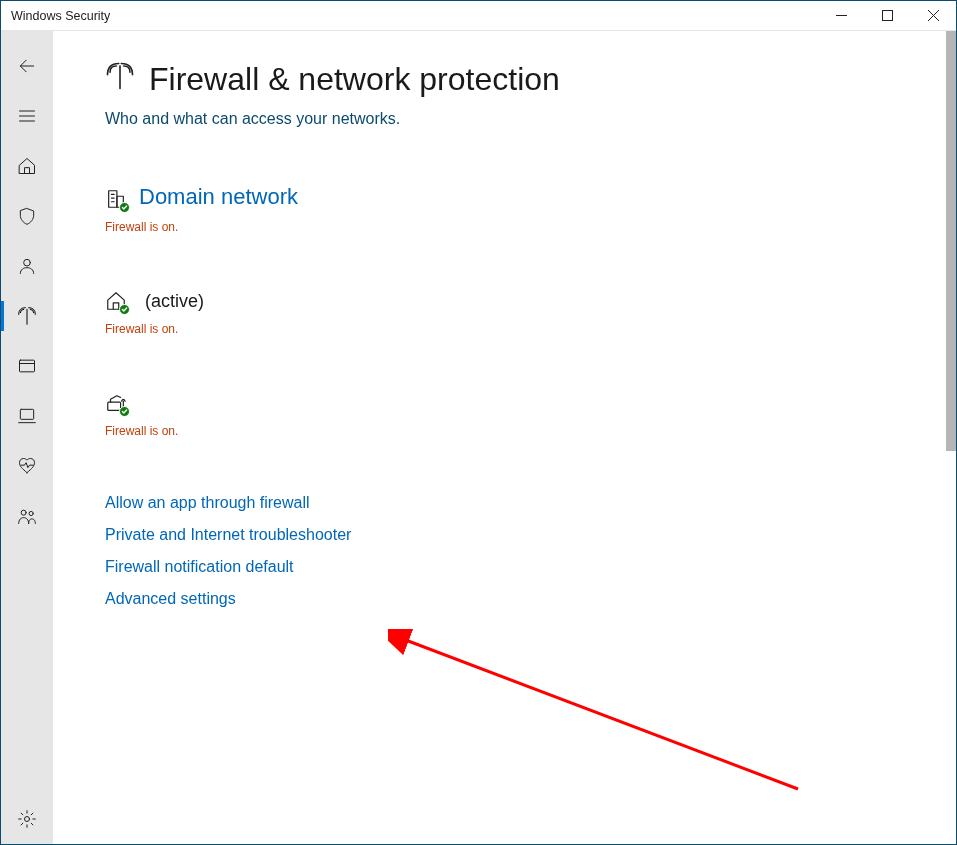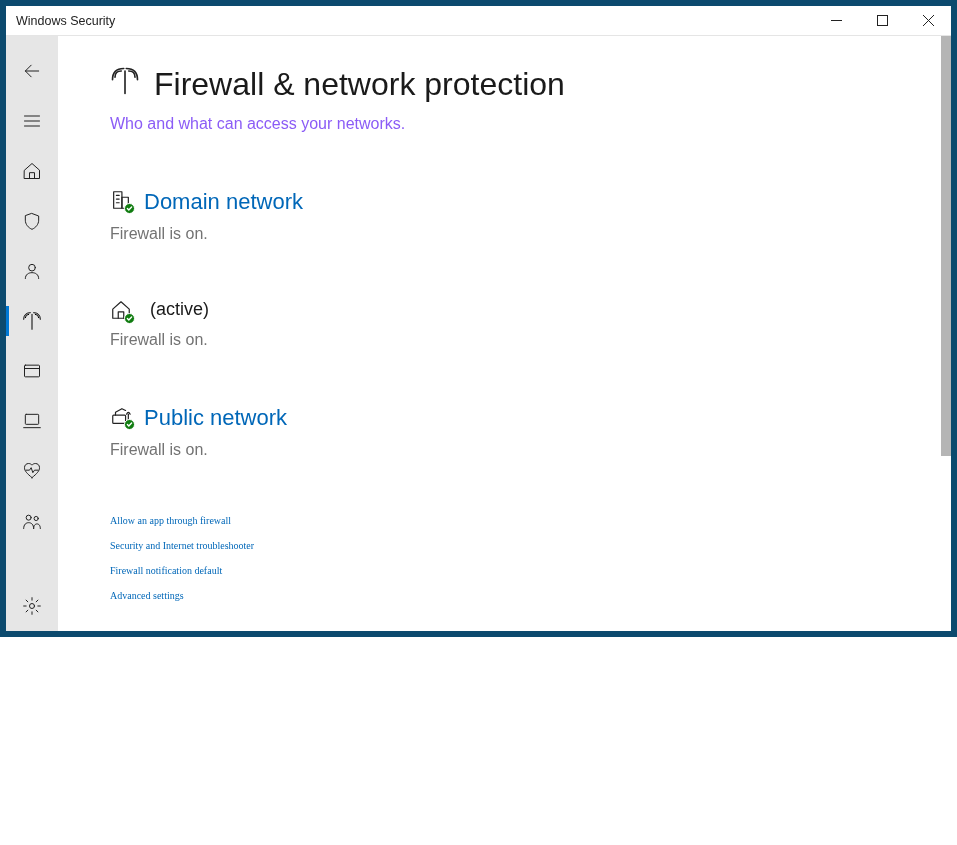--- a/index.html
+++ b/index.html
@@ -6,22 +6,22 @@
   html, body {
     margin: 0; padding: 0;
     width: 957px; height: 845px;
     font-family: "Segoe UI", Tahoma, sans-serif;
     font-size: 14px;
     color: #1a1a1a;
     background: #fff;
     overflow: hidden;
   }
   .window {
-    width: 957px; height: 637px;
-    border: 6px solid #0c4a6e;
+    width: 957px; height: 845px;
+    border: 1px solid #0c4a6e;
     display: flex;
     flex-direction: column;
     position: relative;
   }
   
   .titlebar {
     height: 30px;
     display: flex;
     align-items: center;
     padding: 0 0 0 10px;
@@ -92,26 +92,26 @@
     width: 30px; height: 30px;
     fill: none; stroke: #222; stroke-width: 1.3;
     stroke-linecap: round; stroke-linejoin: round;
   }
   .page-title {
     font-size: 32px;
     font-weight: 400;
     color: #1a1a1a;
   }
   .page-subtitle {
-    font-size: 16px; color: #8b5cf6;
+    font-size: 16px; color: #0c4a6e;
     margin-bottom: 56px;
   }
   .net-section { margin-bottom: 56px; }
   .net-head {
-    display: flex; align-items: flex-start; gap: 12px;
+    display: flex; align-items: flex-end; gap: 12px;
     margin-bottom: 10px;
   }
   .net-head .net-icon {
     width: 22px; height: 22px; position: relative;
   }
   .net-head .net-icon svg {
     width: 22px; height: 22px;
     fill: none; stroke: #222; stroke-width: 1.3;
     stroke-linecap: round; stroke-linejoin: round;
   }
@@ -128,30 +128,29 @@
     font-size: 22px;
     color: #0067b8;
     text-decoration: none;
   }
   .net-active {
     font-size: 18px;
     color: #1a1a1a;
     margin-left: 6px;
   }
   .net-status {
-    font-size: 16px; color: #737373;
+    font-size: 12px; color: #c2410c;
   }
   .link-list { margin-top: 30px; }
   .link-list .fwlink {
     display: block;
-    font-size: 10px;
+    font-size: 16px;
     color: #0067b8;
     text-decoration: none;
     margin-bottom: 14px;
-    font-family: Liberation Serif, serif;
   }
   
   .scrollbar {
     position: absolute; right: 0; top: 0;
     width: 10px; height: 420px;
     background: #b5b5b5;
     border-radius: 0;
   }
   
   .arrow-annot {
@@ -327,28 +326,27 @@
                 <path d="M6 11 V8 L13 4 L17 6"></path>
                 <line x1="20" y1="10" x2="20" y2="18"></line>
                 <path d="M18 10 Q20 6 22 10"></path>
               </svg>
             <span class="badge-ok">
                 <svg viewBox="0 0 10 10">
                   <polyline points="2 5 4 7 8 3"></polyline>
                 </svg>
               </span>
           </span>
-          <a href="#" class="net-link">Public network</a>
         </div>
         <div class="net-status">Firewall is on.</div>
       </div>
 
       <div class="link-list">
         <a href="#" class="fwlink">Allow an app through firewall</a>
-        <a href="#" class="fwlink">Security and Internet troubleshooter</a>
+        <a href="#" class="fwlink">Private and Internet troubleshooter</a>
         <a href="#" class="fwlink">Firewall notification default</a>
         <a href="#" class="fwlink">Advanced settings</a>
       </div>
 
       <div class="scrollbar"></div>
 
       <div class="arrow-annot">
         <svg viewBox="0 0 420 170">
           <defs>
             <marker id="arrowhead" markerWidth="12" markerHeight="10" refX="2" refY="5" orient="auto">

